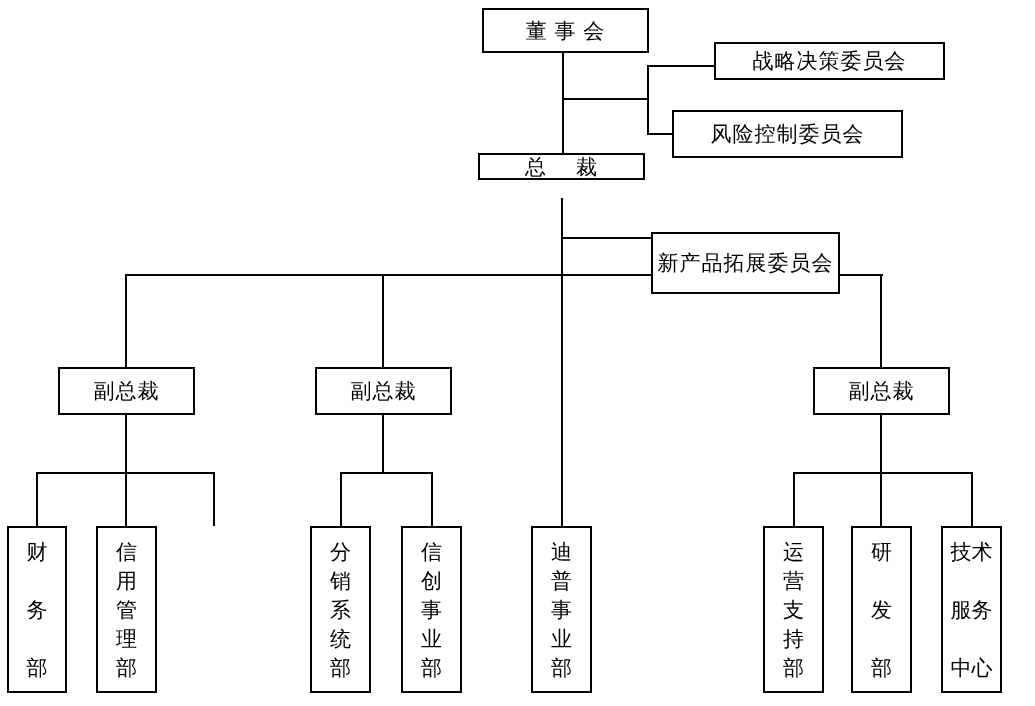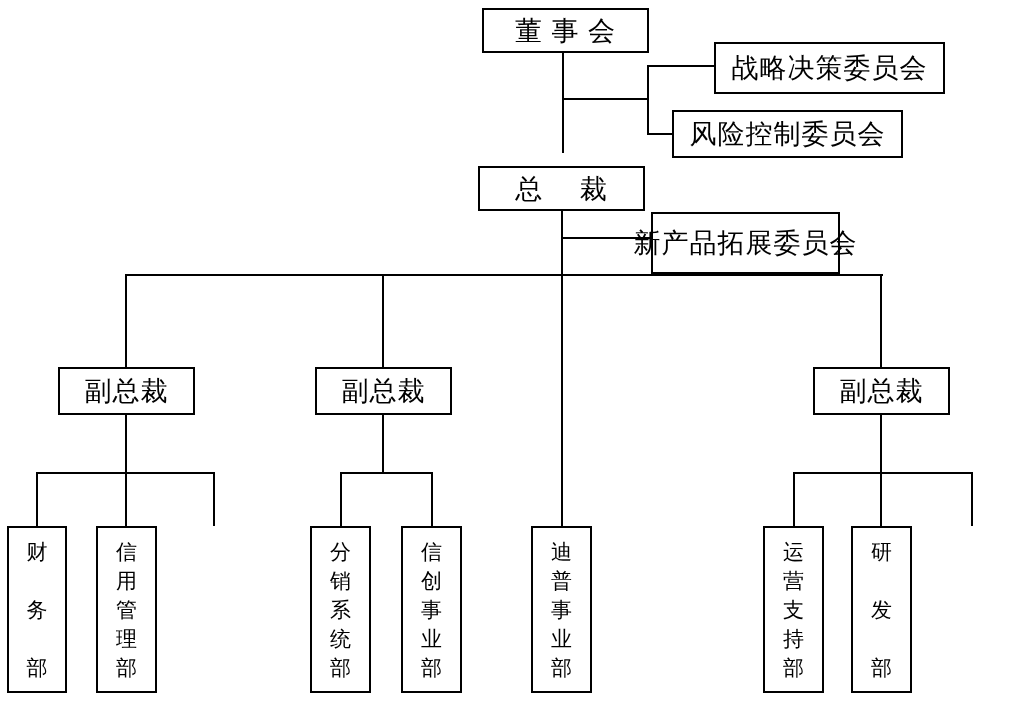--- a/index.html
+++ b/index.html
@@ -15,21 +15,21 @@
   .ln{position:absolute;background:#000000;}
   .ln.v{width:2px;}
   .ln.h{height:2px;}
   
   .hbox{
     position:absolute;
     box-sizing:border-box;
     border:2px solid #000000;
     background:#ffffff;
     display:flex;align-items:center;justify-content:center;
-    font-size:27px;
+    font-size:21px;
     letter-spacing:1px;
     white-space:pre;
     z-index:2;
   }
   
   .vbox{
     position:absolute;
     box-sizing:border-box;
     border:2px solid #000000;
     background:#ffffff;
@@ -78,32 +78,32 @@
 
   <div class="ln h" style="left:793px;top:472px;width:180px"></div>
   <div class="ln v" style="left:793px;top:473px;height:53px"></div>
   <div class="ln v" style="left:880px;top:473px;height:53px"></div>
   <div class="ln v" style="left:971px;top:473px;height:53px"></div>
 
   <div class="hbox" style="left:482px;top:8px;width:167px;height:45px">
     <span>董 事 会</span>
   </div>
 
-  <div class="hbox" style="left:714px;top:42px;width:231px;height:52px">
+  <div class="hbox" style="left:714px;top:42px;width:231px;height:38px">
     <span>战略决策委员会</span>
   </div>
   <div class="hbox" style="left:672px;top:110px;width:231px;height:48px">
     <span>风险控制委员会</span>
   </div>
 
-  <div class="hbox" style="left:478px;top:166px;width:167px;height:45px">
+  <div class="hbox" style="left:478px;top:153px;width:167px;height:27px">
     <span>总　 裁</span>
   </div>
 
-  <div class="hbox" style="left:651px;top:212px;width:189px;height:62px">
+  <div class="hbox" style="left:651px;top:232px;width:189px;height:62px">
     <span>新产品拓展委员会</span>
   </div>
 
   <div class="hbox" style="left:58px;top:367px;width:137px;height:48px">
     <span>副总裁</span>
   </div>
   <div class="hbox" style="left:315px;top:367px;width:137px;height:48px">
     <span>副总裁</span>
   </div>
   <div class="hbox" style="left:813px;top:367px;width:137px;height:48px">
@@ -156,14 +156,19 @@
     <span>持</span>
     <span>部</span>
   </div>
 
   <div class="vbox" style="left:851px;width:61px">
     <span>研</span>
     <span>发</span>
     <span>部</span>
   </div>
 
+  <div class="vbox" style="left:941px;width:61px">
+    <span>技术</span>
+    <span>服务</span>
+    <span>中心</span>
+  </div>
 
 </div>
 
 </body></html>

